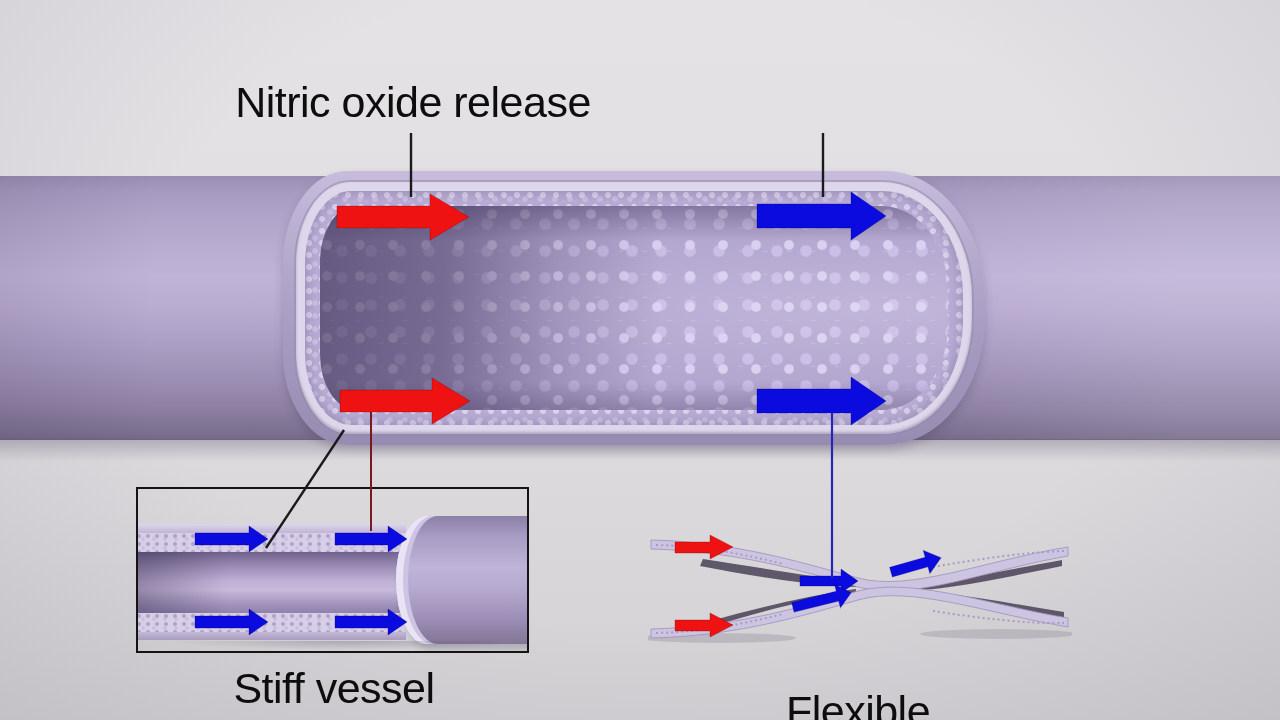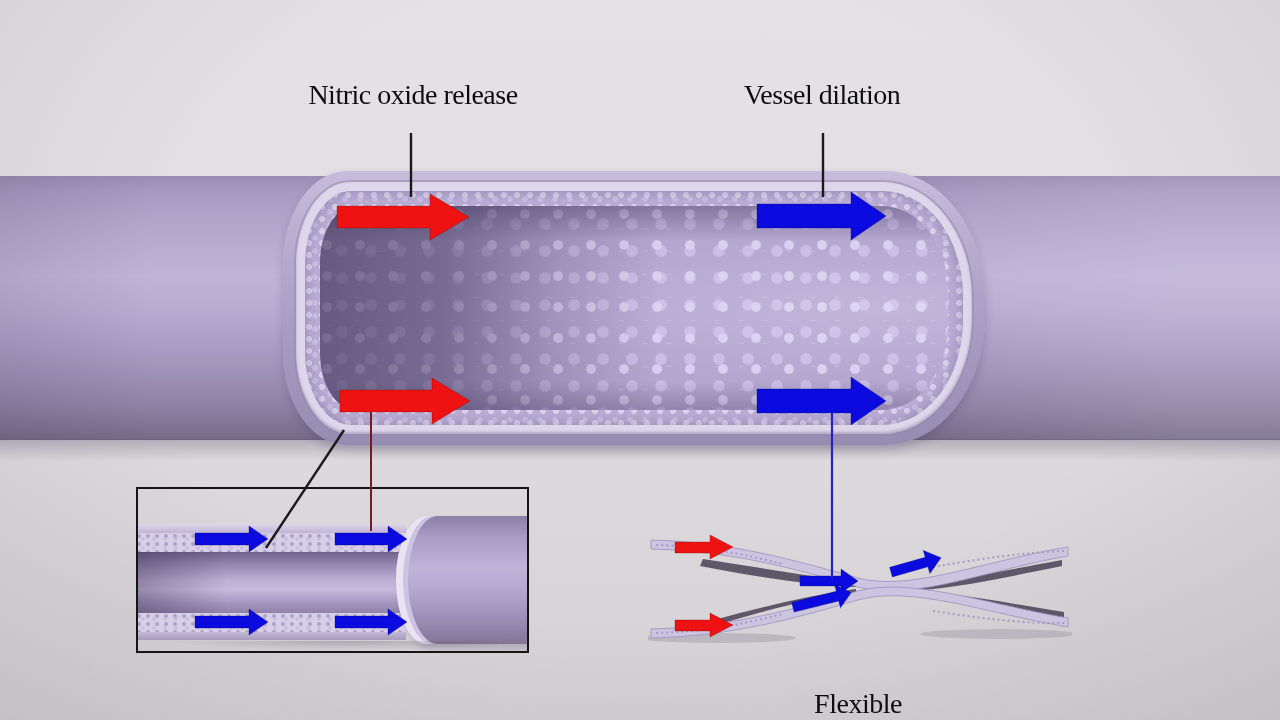--- a/index.html
+++ b/index.html
@@ -106,22 +106,22 @@
   .fill-red {fill:var(--arrow-red,#ee1212);stroke:rgba(120,0,0,.30);stroke-width:1;}
   .fill-blue{fill:var(--arrow-blue,#0b0be0);stroke:rgba(0,0,100,.30);stroke-width:1;}
   .ln-black {stroke:var(--leader-black,#1a1a1a);stroke-width:2.4;}
   .ln-dred  {stroke:var(--leader-dark-red,#7c1820);stroke-width:2;}
   .ln-blue  {stroke:var(--leader-blue,#2726b2);stroke-width:2.2;}
   .wall     {fill:#cdc4e2;stroke:#9c90ba;stroke-width:.8;}
   .wshadow  {fill:#4a4156;opacity:.85;}
   .stipple  {stroke:#a79bc3;stroke-width:2;fill:none;stroke-dasharray:2 3;}
   
   .label{
-    position:absolute;color:var(--text,#0d0d0d);font-size:28px;letter-spacing:-.5px;
-    transform:translateX(-50%);white-space:nowrap;line-height:1.05;font-family:Liberation Serif, serif;
+    position:absolute;color:var(--text,#0d0d0d);font-size:43px;letter-spacing:-.5px;
+    transform:translateX(-50%);white-space:nowrap;line-height:1.05;
   }
   .label-no  {left:413px;top:80px;}
   .label-vd  {left:822px;top:80px;}
   .label-stiff{left:334px;top:666px;}
   .label-flex {left:858px;top:689px;}
 </style>
 </head>
 <body>
 
 <div id="stage">
@@ -182,15 +182,15 @@
     <line class="ln-dred" x1="371" y1="404" x2="371" y2="531"></line>
     <line class="ln-black" x1="344" y1="430" x2="266" y2="548"></line>
     <line class="ln-blue" x1="832" y1="404" x2="832" y2="578"></line>
     <polygon class="fill-red" points="337,206 430,206 430,194 469,217 430,240 430,228 337,228"></polygon>
     <polygon class="fill-red" points="340,390 432,390 432,378 470,401 432,424 432,412 340,412"></polygon>
     <polygon class="fill-blue" points="757,204 851,204 851,192 886,216 851,240 851,228 757,228"></polygon>
     <polygon class="fill-blue" points="757,389 851,389 851,377 886,401 851,425 851,413 757,413"></polygon>
   </svg>
 
   <div class="label label-no">Nitric oxide release</div>
-  <div class="label label-vd">Vessel dilation</div>
+  <div class="label label-stiff">Stiff vessel</div>
   <div class="label label-flex">Flexible</div>
 </div>
 
 </body></html>

